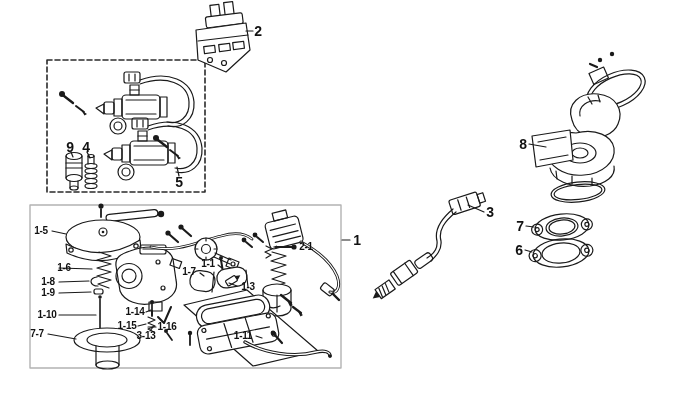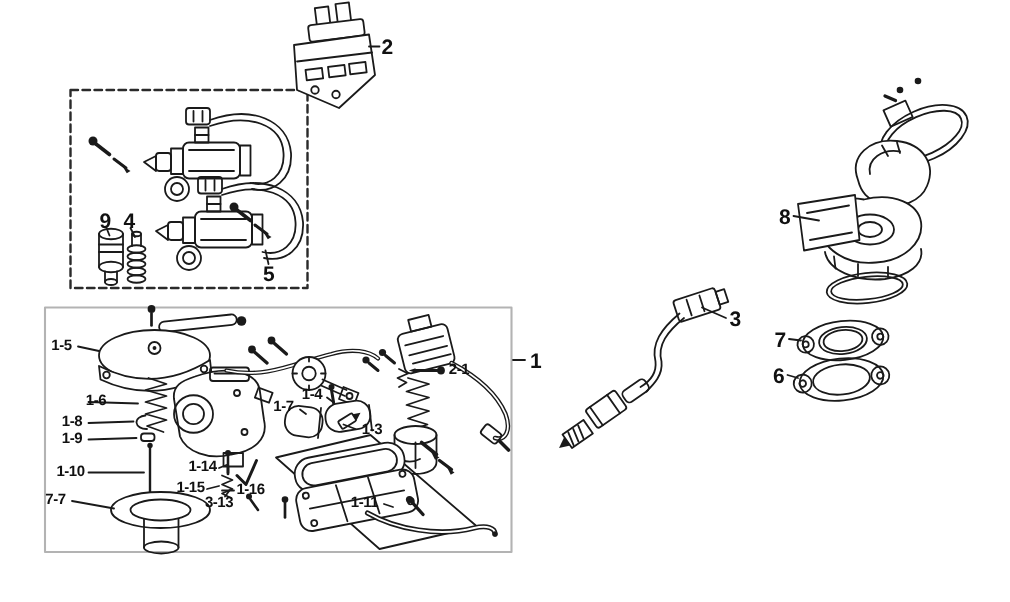--- a/index.html
+++ b/index.html
@@ -398,21 +398,21 @@
 <div class="callout main" style="left:490px;top:212px">3</div>
 <div class="callout main" style="left:86px;top:147px">4</div>
 <div class="callout main" style="left:179px;top:182px">5</div>
 <div class="callout main" style="left:519px;top:250px">6</div>
 <div class="callout main" style="left:520px;top:226px">7</div>
 <div class="callout main" style="left:523px;top:144px">8</div>
 <div class="callout main" style="left:70px;top:147px">9</div>
 <div class="callout" style="left:306px;top:247px">2-1</div>
 <div class="callout" style="left:189px;top:272px">1-7</div>
 <div class="callout" style="left:248px;top:287px">1-3</div>
-<div class="callout" style="left:208px;top:264px">1-4</div>
+<div class="callout" style="left:208px;top:264px">1-1</div>
 <div class="callout" style="left:41px;top:231px">1-5</div>
 <div class="callout" style="left:64px;top:268px">1-6</div>
 <div class="callout" style="left:37px;top:334px">7-7</div>
 <div class="callout" style="left:48px;top:282px">1-8</div>
 <div class="callout" style="left:48px;top:293px">1-9</div>
 <div class="callout" style="left:47px;top:315px">1-10</div>
 <div class="callout" style="left:243px;top:336px">1-11</div>
 <div class="callout" style="left:167px;top:327px">1-16</div>
 <div class="callout" style="left:146px;top:336px">3-13</div>
 <div class="callout" style="left:135px;top:312px">1-14</div>

